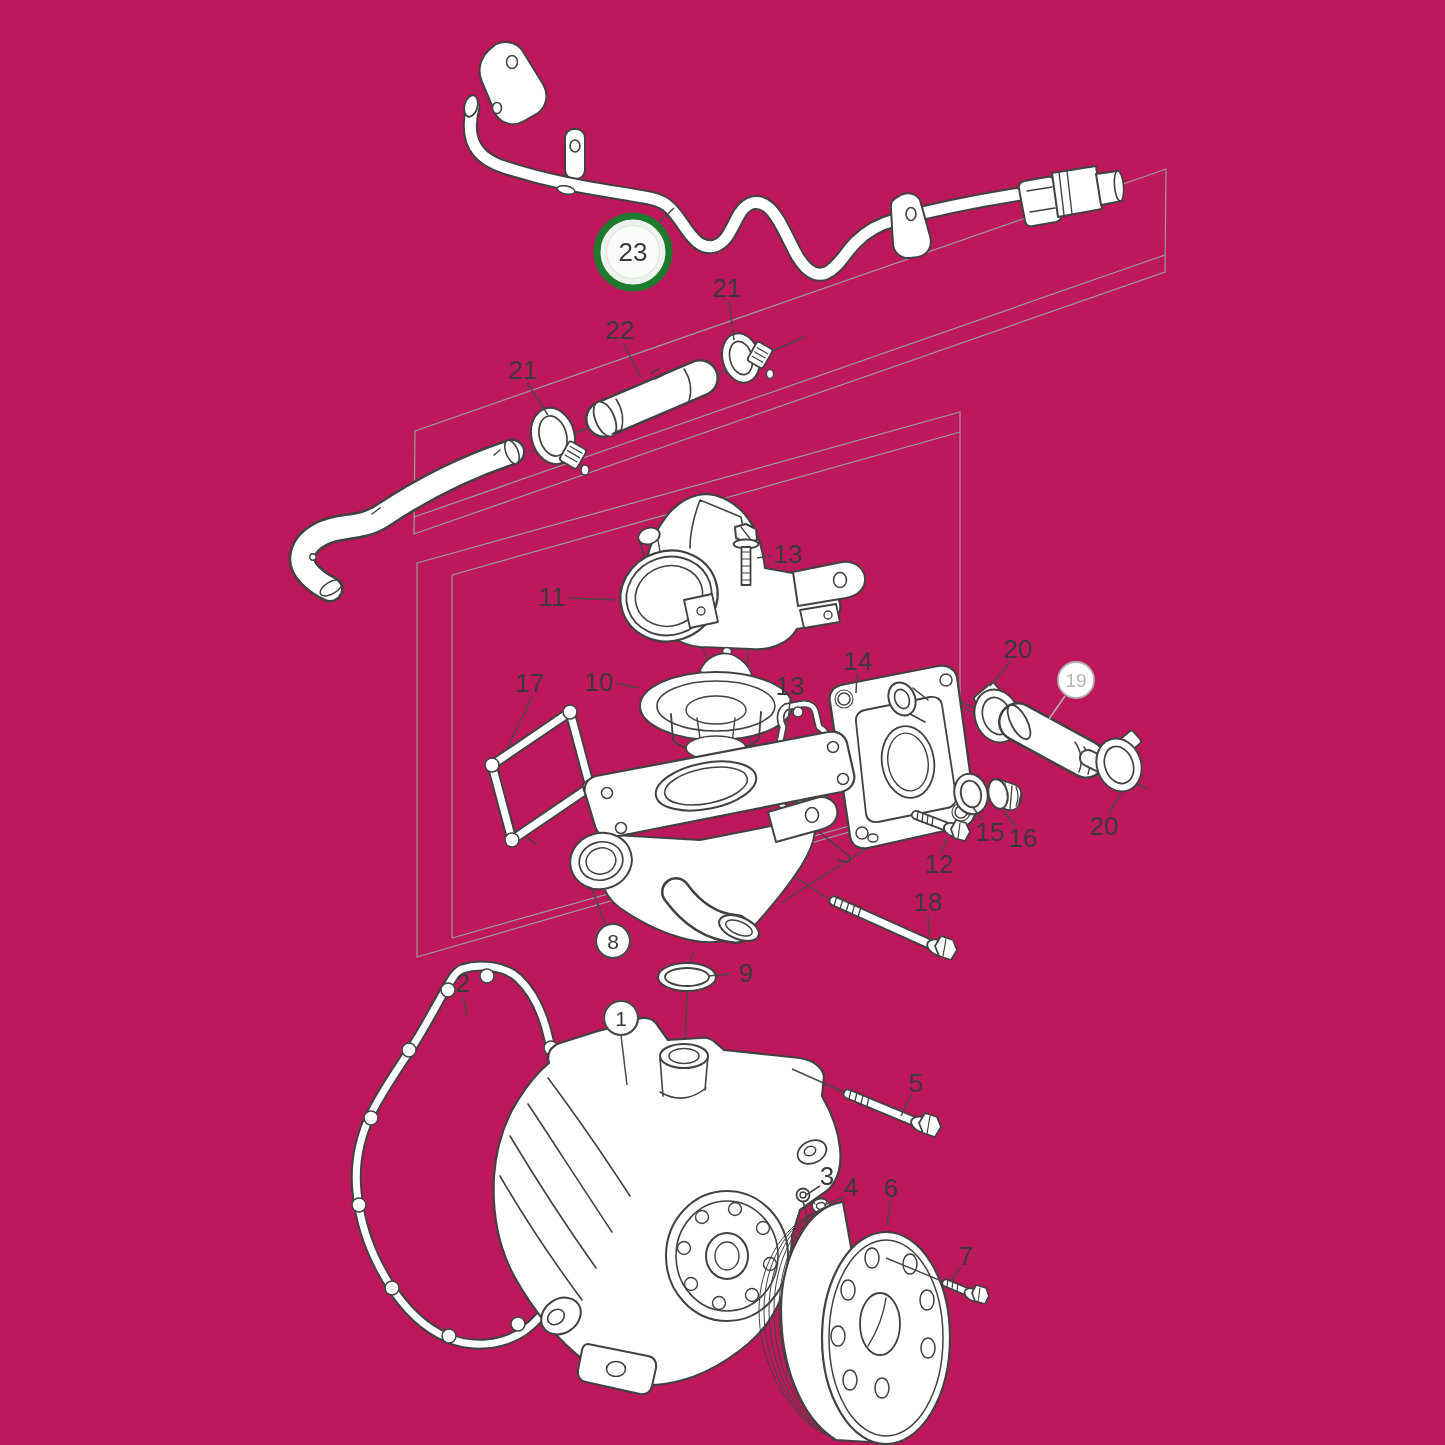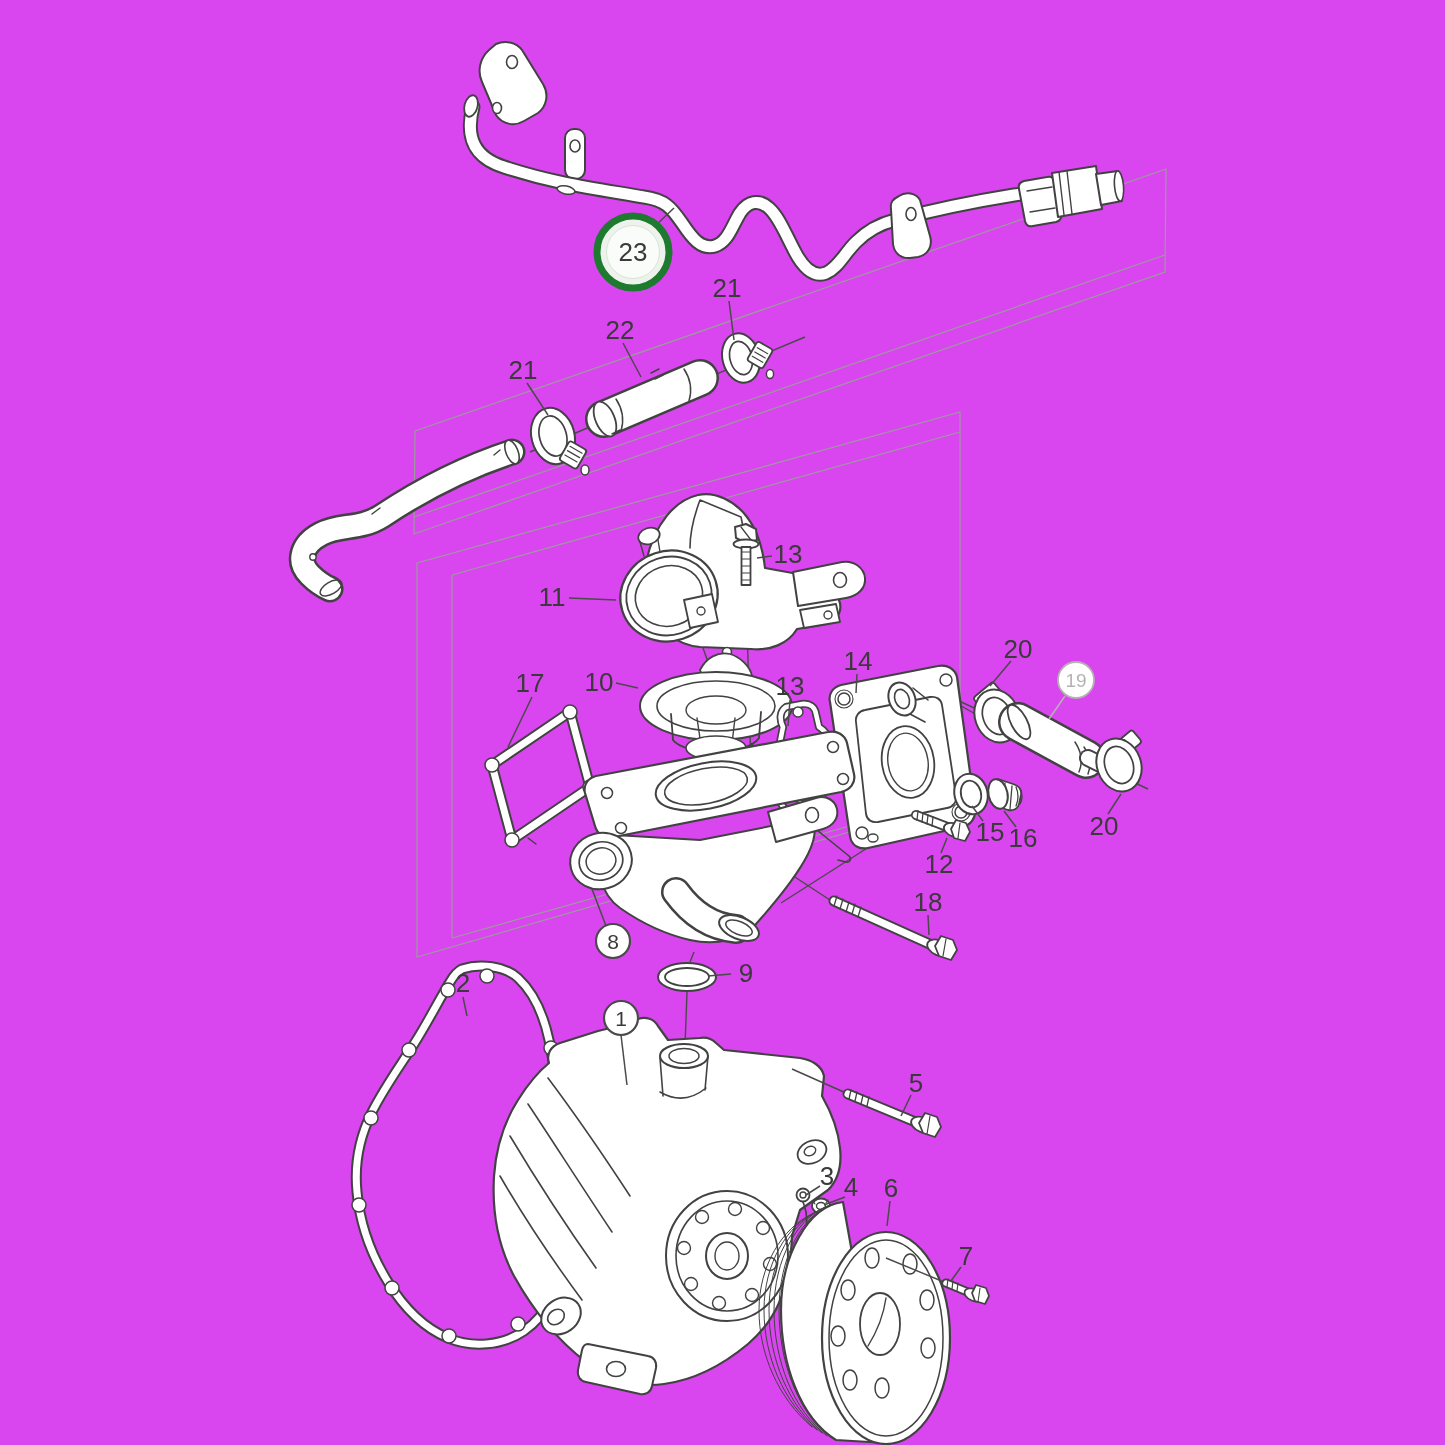--- a/index.html
+++ b/index.html
@@ -1,17 +1,17 @@
 <!DOCTYPE html>
 <html><head>
 <meta charset="utf-8">
 <style>
   html,body{margin:0;padding:0;background:#ffffff;}
   body{width:1445px;height:1445px;overflow:hidden;font-family:"Liberation Sans",sans-serif;}
-  #stage{position:relative;width:1445px;height:1445px;background:#d946ef;}
+  #stage{position:relative;width:1445px;height:1445px;background:#be185d;}
   svg{display:block;width:1445px;height:1445px;}
   .plane{stroke:#9b9b9b;stroke-width:1.2;fill:none;}
   .conn{stroke:#4a4a4a;stroke-width:1.4;fill:none;}
   .ln{stroke:#424242;fill:none;stroke-linecap:round;stroke-linejoin:round;}
   .fw{fill:#ffffff;}
   .tube-o{fill:none;stroke:#424242;stroke-linecap:round;stroke-linejoin:round;}
   .tube-i{fill:none;stroke:#ffffff;stroke-linecap:round;stroke-linejoin:round;}
   .callout-text{font-family:"Liberation Sans",sans-serif;}
 </style>
 </head>

